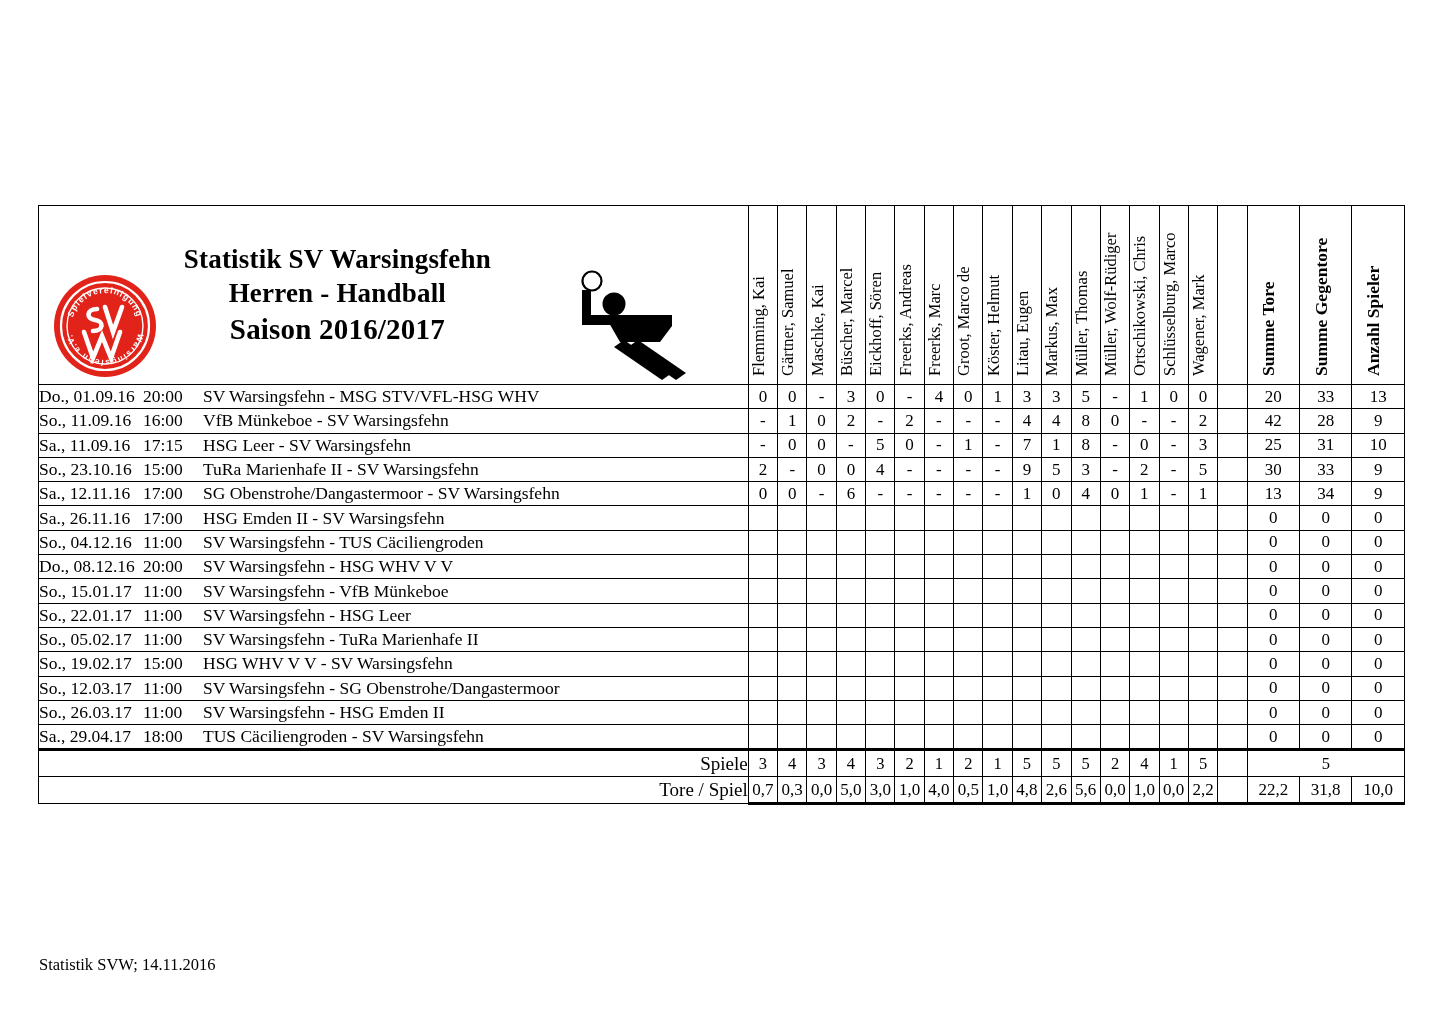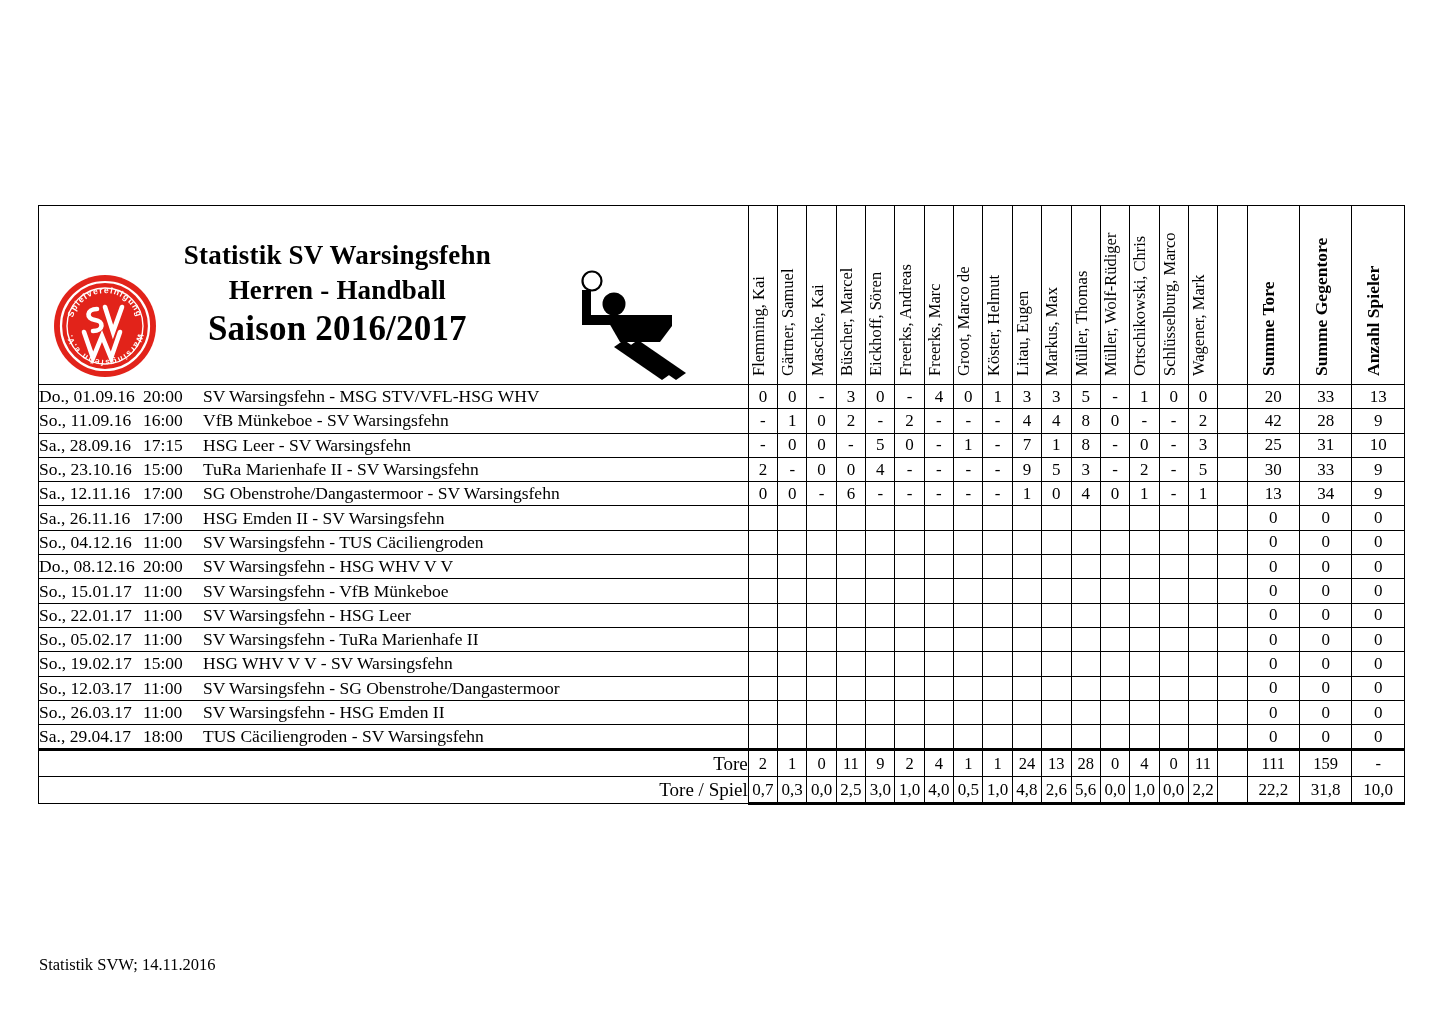--- a/index.html
+++ b/index.html
@@ -45,21 +45,21 @@
   .title-text{
     font-weight:bold;
     line-height:1.28;
     font-size:27px;
     letter-spacing:.2px;
     padding-left:18px;
     padding-right:130px;
   }
   .title-text .l1{font-size:27px;}
   .title-text .l2{font-size:27px;}
-  .title-text .l3{font-size:35px;}
+  .title-text .l3{font-size:29px;}
 
   
   .logo{
     position:absolute;left:14px;top:68px;
     width:104px;height:104px;
   }
   
   .picto{
     position:absolute;right:56px;top:62px;
     width:120px;height:112px;
@@ -288,21 +288,21 @@
           <td class="num">0</td>
           <td class="num">-</td>
           <td class="num">-</td>
           <td class="num">2</td>
           <td class="blankcol"></td>
           <td class="sum">42</td>
           <td class="sum">28</td>
           <td class="sum outer-r">9</td>
         </tr>
         <tr class="match">
-          <td class="matchlabel outer-l"><span class="d">Sa., 28.09.16</span><span class="t">17:15</span><span class="m">HSG Leer - SV Warsingsfehn</span></td>
+          <td class="matchlabel outer-l"><span class="d">Sa., 11.09.16</span><span class="t">17:15</span><span class="m">HSG Leer - SV Warsingsfehn</span></td>
           <td class="num">-</td>
           <td class="num">0</td>
           <td class="num">0</td>
           <td class="num">-</td>
           <td class="num">5</td>
           <td class="num">0</td>
           <td class="num">-</td>
           <td class="num">1</td>
           <td class="num">-</td>
           <td class="num">7</td>
@@ -590,48 +590,46 @@
           <td class="num" style="border-bottom: 3px solid rgb(0, 0, 0);"></td>
           <td class="blankcol" style="border-bottom: 3px solid rgb(0, 0, 0);"></td>
           <td class="sum" style="border-bottom: 3px solid rgb(0, 0, 0);">0</td>
           <td class="sum" style="border-bottom: 3px solid rgb(0, 0, 0);">0</td>
           <td class="sum outer-r" style="border-bottom: 3px solid rgb(0, 0, 0);">0</td>
         </tr>
       </tbody>
 
     <tfoot id="stat-foot">
         <tr class="stat">
-          <td class="statlabel">Tore</td>
-          <td class="num">2</td>
-          <td class="num">1</td>
-          <td class="num">0</td>
-          <td class="num">11</td>
-          <td class="num">9</td>
-          <td class="num">2</td>
-          <td class="num">4</td>
-          <td class="num">1</td>
-          <td class="num">1</td>
-          <td class="num">24</td>
-          <td class="num">13</td>
-          <td class="num">28</td>
-          <td class="num">0</td>
-          <td class="num">4</td>
-          <td class="num">0</td>
-          <td class="num">11</td>
-          <td class="blankcol"></td>
-          <td class="sum">111</td>
-          <td class="sum">159</td>
-          <td class="sum outer-r">-</td>
+          <td class="statlabel">Spiele</td>
+          <td class="num" style="border-top: 3px solid rgb(0, 0, 0);">3</td>
+          <td class="num" style="border-top: 3px solid rgb(0, 0, 0);">4</td>
+          <td class="num" style="border-top: 3px solid rgb(0, 0, 0);">3</td>
+          <td class="num" style="border-top: 3px solid rgb(0, 0, 0);">4</td>
+          <td class="num" style="border-top: 3px solid rgb(0, 0, 0);">3</td>
+          <td class="num" style="border-top: 3px solid rgb(0, 0, 0);">2</td>
+          <td class="num" style="border-top: 3px solid rgb(0, 0, 0);">1</td>
+          <td class="num" style="border-top: 3px solid rgb(0, 0, 0);">2</td>
+          <td class="num" style="border-top: 3px solid rgb(0, 0, 0);">1</td>
+          <td class="num" style="border-top: 3px solid rgb(0, 0, 0);">5</td>
+          <td class="num" style="border-top: 3px solid rgb(0, 0, 0);">5</td>
+          <td class="num" style="border-top: 3px solid rgb(0, 0, 0);">5</td>
+          <td class="num" style="border-top: 3px solid rgb(0, 0, 0);">2</td>
+          <td class="num" style="border-top: 3px solid rgb(0, 0, 0);">4</td>
+          <td class="num" style="border-top: 3px solid rgb(0, 0, 0);">1</td>
+          <td class="num" style="border-top: 3px solid rgb(0, 0, 0);">5</td>
+          <td class="blankcol" style="border-top: 3px solid rgb(0, 0, 0);"></td>
+          <td colspan="3" class="sum outer-r" style="border-top: 3px solid rgb(0, 0, 0);">5</td>
         </tr>
         <tr class="stat small">
           <td class="statlabel">Tore / Spiel</td>
           <td class="num" style="border-bottom: 3px solid rgb(0, 0, 0);">0,7</td>
           <td class="num" style="border-bottom: 3px solid rgb(0, 0, 0);">0,3</td>
           <td class="num" style="border-bottom: 3px solid rgb(0, 0, 0);">0,0</td>
-          <td class="num" style="border-bottom: 3px solid rgb(0, 0, 0);">2,5</td>
+          <td class="num" style="border-bottom: 3px solid rgb(0, 0, 0);">5,0</td>
           <td class="num" style="border-bottom: 3px solid rgb(0, 0, 0);">3,0</td>
           <td class="num" style="border-bottom: 3px solid rgb(0, 0, 0);">1,0</td>
           <td class="num" style="border-bottom: 3px solid rgb(0, 0, 0);">4,0</td>
           <td class="num" style="border-bottom: 3px solid rgb(0, 0, 0);">0,5</td>
           <td class="num" style="border-bottom: 3px solid rgb(0, 0, 0);">1,0</td>
           <td class="num" style="border-bottom: 3px solid rgb(0, 0, 0);">4,8</td>
           <td class="num" style="border-bottom: 3px solid rgb(0, 0, 0);">2,6</td>
           <td class="num" style="border-bottom: 3px solid rgb(0, 0, 0);">5,6</td>
           <td class="num" style="border-bottom: 3px solid rgb(0, 0, 0);">0,0</td>
           <td class="num" style="border-bottom: 3px solid rgb(0, 0, 0);">1,0</td>

